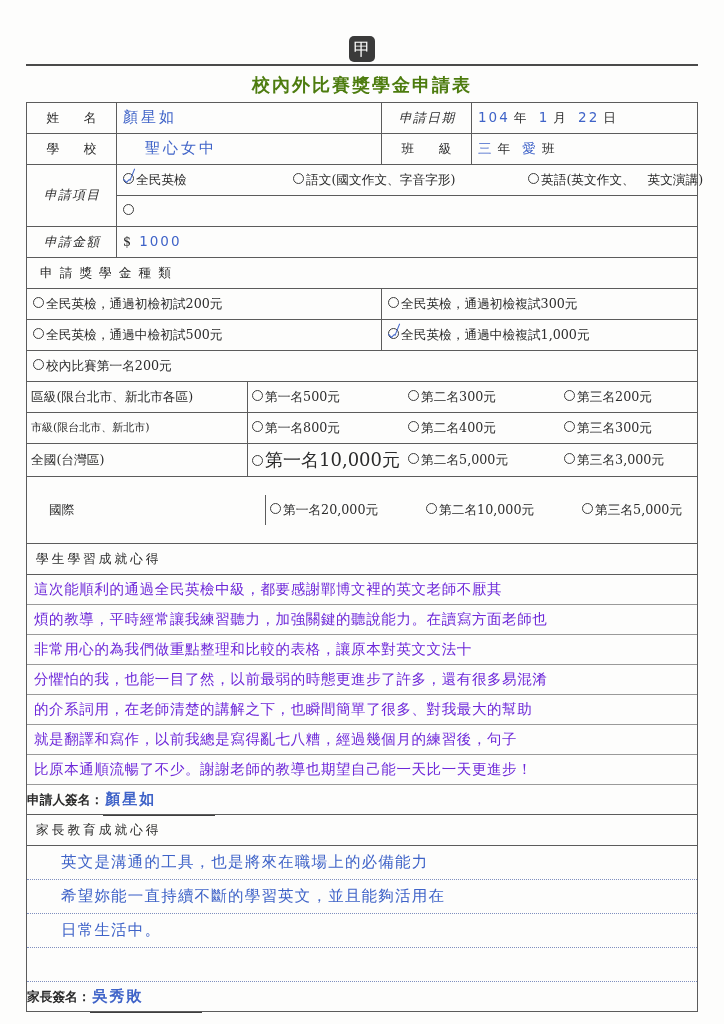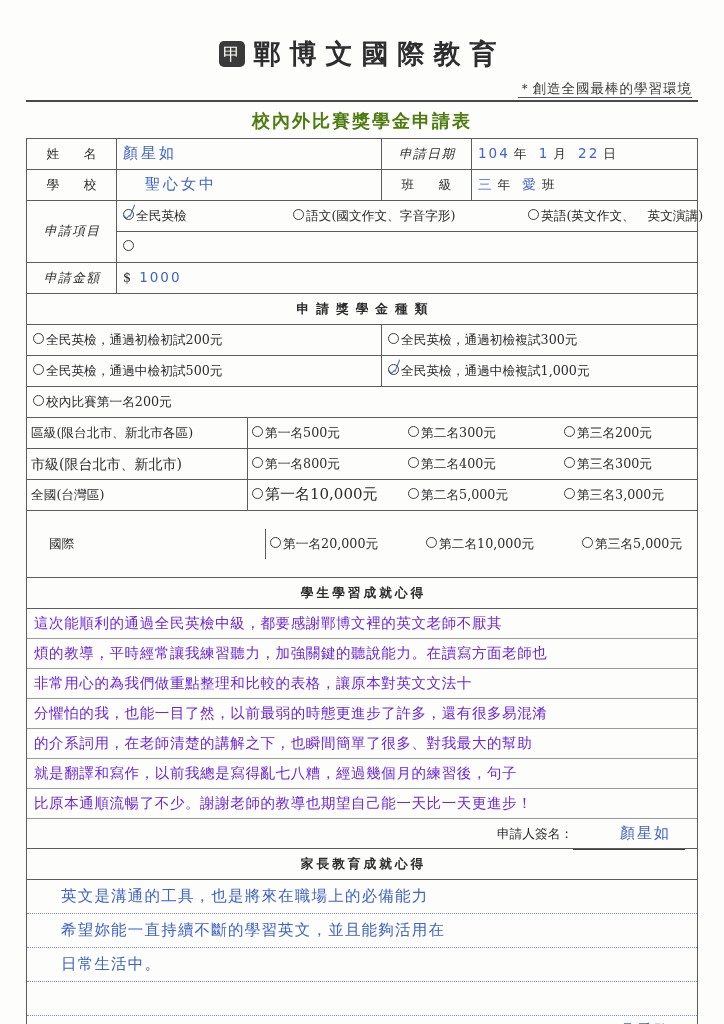--- a/index.html
+++ b/index.html
@@ -95,25 +95,24 @@
   .lbl {
     text-align: center;
     letter-spacing: 6px;
     text-indent: 6px;
     white-space: nowrap;
     font-size: 13px;
   }
   .lbl-tight { letter-spacing: 1.5px; text-indent: 1.5px; font-style: italic; }
   .ctr { text-align: center; }
   .secthead {
-    text-align: center;
     font-size: 13.5px;
     letter-spacing: 7px;
     text-indent: 7px;
-    font-weight: 700;
+    font-weight: 400;
   }
   .opt { white-space: nowrap; }
   .radio {
     display: inline-block;
     width: 9px;
     height: 9px;
     border: 1px solid #3d3d3d;
     border-radius: 50%;
     margin-right: 2px;
     position: relative;
@@ -175,24 +174,25 @@
     font-size: 15.5px;
     letter-spacing: 1.2px;
     color: #3f63c8;
     white-space: nowrap;
     overflow: hidden;
   }
   .parent-line.blank { border-bottom: 1px dotted #7f8fbf; }
   .sign-row {
     height: 29px;
     line-height: 29px;
-    text-align: right;
+    text-align: left;
     padding-right: 12px;
     font-size: 12.7px;
     white-space: nowrap;
+    font-weight: bold;
   }
   .sign-label { color: #2b2b2b; }
   .sign-val {
     font-family: "DejaVu Sans", "Liberation Sans", sans-serif;
     color: #3f63c8;
     font-size: 15px;
     letter-spacing: 2px;
     border-bottom: 1px solid #3f3f3f;
     padding: 0 14px 1px 2px;
     display: inline-block;
@@ -209,24 +209,20 @@
   }
 </style>
 </head>
 <body>
 
 <div class="page">
 
   <div class="header">
     <div class="brandline">
       <div class="logo-mark">甲</div>
-      <div class="brand-name">鄲博文國際教育</div>
-    </div>
-    <div class="tagline-row">
-      <span class="tagline">＊創造全國最棒的學習環境</span>
     </div>
     <div class="rule"></div>
     <div class="form-title">校內外比賽獎學金申請表</div>
   </div>
 
   <div class="tablewrap">
     <table class="form">
       <colgroup>
         <col style="width:90px">
           <col style="width:265px">
@@ -340,36 +336,36 @@
             </tr>
           </tbody>
               </table>
         </td>
       </tr>
       <tr>
         <td colspan="4" style="padding:0">
           <table style="width:100%;border-collapse:collapse;table-layout:fixed">
             <tbody>
                   <tr>
-              <td style="border:0;border-right:1px solid #5c5c5c;padding:3px 4px;width:212px;font-size:14px">市級(限台北市、新北市)</td>
+              <td style="border:0;border-right:1px solid #5c5c5c;padding:3px 4px;width:212px;font-size:11px">市級(限台北市、新北市)</td>
               <td style="border:0;padding:3px 4px;width:148px;font-size:12.7px" class="opt"><span class="radio"></span><span>第一名800元</span></td>
               <td style="border:0;padding:3px 4px;width:148px;font-size:12.7px" class="opt"><span class="radio"></span><span>第二名400元</span></td>
               <td style="border:0;padding:3px 4px;font-size:12.7px" class="opt"><span class="radio"></span><span>第三名300元</span></td>
             </tr>
           </tbody>
               </table>
         </td>
       </tr>
       <tr>
         <td colspan="4" style="padding:0">
           <table style="width:100%;border-collapse:collapse;table-layout:fixed">
             <tbody>
                   <tr>
               <td style="border:0;border-right:1px solid #5c5c5c;padding:3px 4px;width:212px;font-size:12.7px">全國(台灣區)</td>
-              <td style="border:0;padding:3px 4px;width:148px;font-size:15px" class="opt"><span class="radio"></span><span>第一名10,000元</span></td>
+              <td style="border:0;padding:3px 4px;width:148px;font-size:18px" class="opt"><span class="radio"></span><span>第一名10,000元</span></td>
               <td style="border:0;padding:3px 4px;width:148px;font-size:12.7px" class="opt"><span class="radio"></span><span>第二名5,000元</span></td>
               <td style="border:0;padding:3px 4px;font-size:12.7px" class="opt"><span class="radio"></span><span>第三名3,000元</span></td>
             </tr>
           </tbody>
               </table>
         </td>
       </tr>
       <tr>
         <td colspan="4" style="padding:18px">
           <table style="width:100%;border-collapse:collapse;table-layout:fixed">

